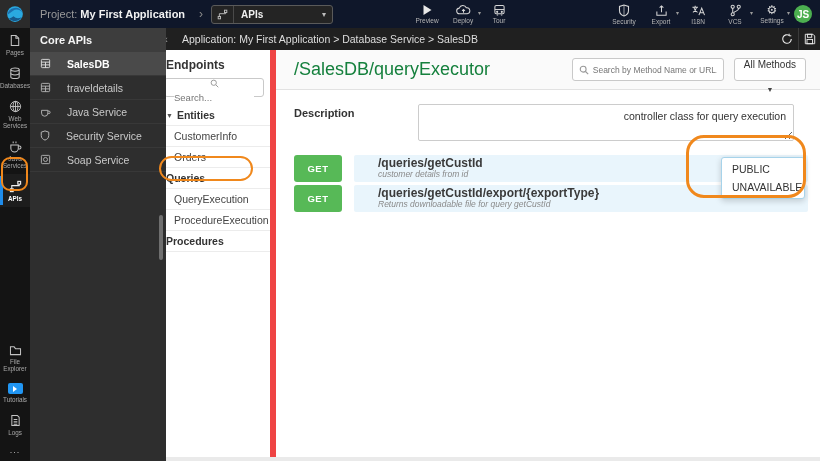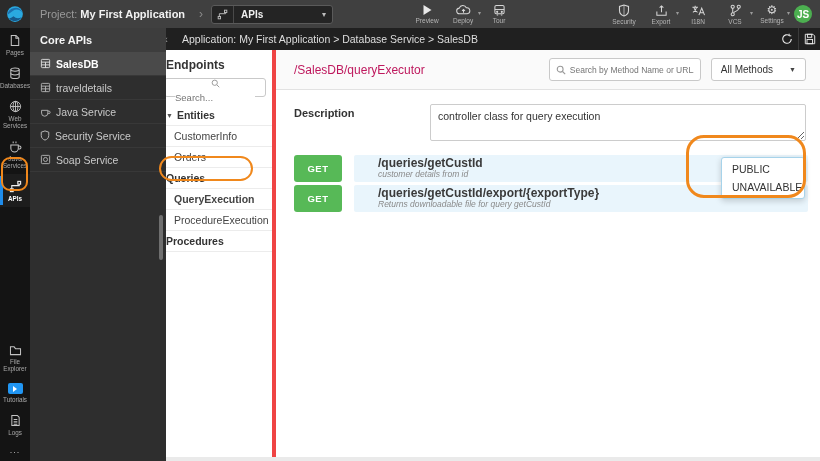--- a/index.html
+++ b/index.html
@@ -2,21 +2,21 @@
 <html><head>
 <meta charset="utf-8">
 <style>
   * { margin:0; padding:0; box-sizing:border-box; }
   html,body { width:820px; height:461px; overflow:hidden; background:#fff;
     font-family:"Liberation Sans", sans-serif; }
   #app { position:relative; width:820px; height:461px; }
 
   
   .topbar { position:absolute; left:0; top:0; width:820px; height:28px;
-    background:#404040; display:flex; align-items:center; z-index:5; }
+    background:#0f172a; display:flex; align-items:center; z-index:5; }
   .logo-box { width:30px; height:28px; background:#2b2b2b; display:flex;
     align-items:center; justify-content:center; }
   .proj { margin-left:10px; font-size:11px; color:#9a9a9a; white-space:nowrap; }
   .proj b { color:#f2f2f2; font-weight:bold; }
   .tb-chev { color:#8a8a8a; font-size:12px; margin:0 8px 0 14px; }
   .ws-select { display:flex; align-items:center; height:19px; border:1px solid #5a5a5a;
     border-radius:3px; background:#242424; width:122px; }
   .ws-select .ws-ic { width:22px; height:100%; border-right:1px solid #4a4a4a;
     display:flex; align-items:center; justify-content:center; color:#bdbdbd; }
   .ws-select .ws-label { flex:1; color:#f0f0f0; font-size:10px; font-weight:bold; padding-left:7px; }
@@ -47,21 +47,21 @@
     align-items:center; justify-content:center; }
   .tut-box .tri { width:0; height:0; border-left:4px solid #fff; border-top:3px solid transparent;
     border-bottom:3px solid transparent; }
   .sb-more { color:#bbb; font-size:9px; letter-spacing:1px; padding:4px 0 6px; cursor:pointer; }
 
   
   .core-panel { position:absolute; left:30px; top:28px; width:136px; height:433px;
     background:#2e2e2e; z-index:3; }
   .core-header { height:24px; background:#3d3d3d; color:#f5f5f5; font-size:11px;
     font-weight:bold; display:flex; align-items:center; padding-left:10px; }
-  .core-item { height:24px; display:flex; align-items:center; gap:5px; padding-left:10px;
+  .core-item { height:24px; display:flex; align-items:center; gap:16px; padding-left:10px;
     color:#c9c9c9; font-size:10.5px; border-bottom:1px solid #383838; cursor:pointer; }
   .core-item.selected { background:#4a4a4a; color:#fff; font-weight:bold; }
   .core-scroll { position:absolute; right:3px; top:187px; width:4px; height:45px;
     background:#6f6f6f; border-radius:2px; }
 
   
   .right-region { position:absolute; left:158px; top:28px; width:662px; height:433px;
     display:flex; flex-direction:column; }
   .crumbbar { height:22px; background:#202020; display:flex; align-items:center;
     color:#dedede; flex:0 0 22px; }
@@ -69,52 +69,52 @@
   .crumb-text { font-size:10.5px; margin-left:10px; white-space:nowrap; }
   .crumb-icons { margin-left:auto; display:flex; align-items:center; height:100%; }
   .crumb-ic { width:22px; height:100%; display:flex; align-items:center; justify-content:center;
     color:#e8e8e8; cursor:pointer; border-left:1px solid #3a3a3a; }
 
   .lower { flex:1; display:flex; min-height:0; position:relative; }
   .lower::after { content:""; position:absolute; left:0; right:0; bottom:0; height:4px;
     background:#eaeaea; }
 
   
-  .ep-panel { width:118px; background:#fff; border-right:4px solid #ef4444; position:relative; }
+  .ep-panel { width:118px; background:#fff; border-right:6px solid #ef4444; position:relative; }
   .ep-title { font-size:12px; font-weight:bold; color:#333; padding:8px 0 6px 8px; }
   .ep-search { margin:0 6px 8px 6px; height:19px; border:1px solid #c9c9c9; border-radius:3px;
     display:flex; align-items:center; padding:0 5px; gap:4px; color:#999;flex-direction:column; }
   .ep-search input { border:none; outline:none; width:80px; font-size:9.5px; color:#555;
     font-family:inherit; }
   .ep-row { height:21px; display:flex; align-items:center; font-size:10.5px; color:#444;
     border-bottom:1px solid #ececec; cursor:pointer; position:relative; }
   .ep-row.section { font-weight:bold; color:#333; padding-left:8px; gap:4px; }
   .ep-row.item { padding-left:16px; }
-  .ep-row.selected { border-left:3px solid #1f8ceb; padding-left:13px;font-weight:bold; }
+  .ep-row.selected { border-left:3px solid #1f8ceb; padding-left:13px; }
   .ep-caret { font-size:7px; color:#555; }
 
   
   .main { flex:1; background:#fff; position:relative; min-width:0; }
   .main-header { height:40px; background:#fafafa; border-bottom:1px solid #e2e2e2;
     display:flex; align-items:center; padding:0 14px 0 18px; }
-  .main-title { font-size:12px; color:#be185d; flex:1; }
+  .main-title { font-size:18px; color:#15803d; flex:1; }
   .m-search { width:152px; height:23px; border:1px solid #c9c9c9; border-radius:3px;
     background:#fff; display:flex; align-items:center; padding:0 6px; gap:4px; color:#999; }
   .m-search input { border:none; outline:none; flex:1; font-size:8.5px; color:#555;
     font-family:inherit; min-width:0; }
   .methods-btn { margin-left:10px; height:23px; border:1px solid #c9c9c9; border-radius:3px;
     background:#fff; font-size:10px; color:#333; padding:0 9px; display:flex; align-items:center;
-    gap:16px; cursor:pointer; white-space:nowrap; }
+    gap:16px; cursor:pointer; white-space:nowrap;flex-direction:column; }
   .methods-btn .cv { font-size:7px; color:#444; }
 
   .main-body { padding:14px 12px 0 18px; }
-  .desc-row { display:flex;gap:12px; }
+  .desc-row { display:flex; }
   .desc-label { width:124px; font-size:11px; font-weight:bold; color:#333; padding-top:3px; }
   .desc-input { width:376px; height:37px; border:1px solid #ccc; border-radius:2px;
-    font-size:10.5px; color:#333; padding:5px 7px; resize:vertical; font-family:inherit; }
+    font-size:10.5px; color:#333; padding:5px 7px; resize:vertical; font-family:inherit;text-align:right; }
 
   .ep-list { margin-top:14px; }
   .api-row { display:flex; height:27px; margin-bottom:3px; }
   .get-badge { width:48px; background:#57b957; border-radius:3px; color:#fff; font-size:9.5px;
     font-weight:bold; display:flex; align-items:center; justify-content:center; letter-spacing:.5px;
     cursor:pointer; }
   .api-body { flex:1; background:#e9f5fc; margin-left:12px; border-radius:2px; padding:2px 24px 0;
     position:relative; cursor:pointer; }
   .api-path { font-size:12px; font-weight:bold; color:#3a3a3a; line-height:13px; }
   .api-sum { font-size:8.5px; font-style:italic; color:#8a8a8a; line-height:9px; }

